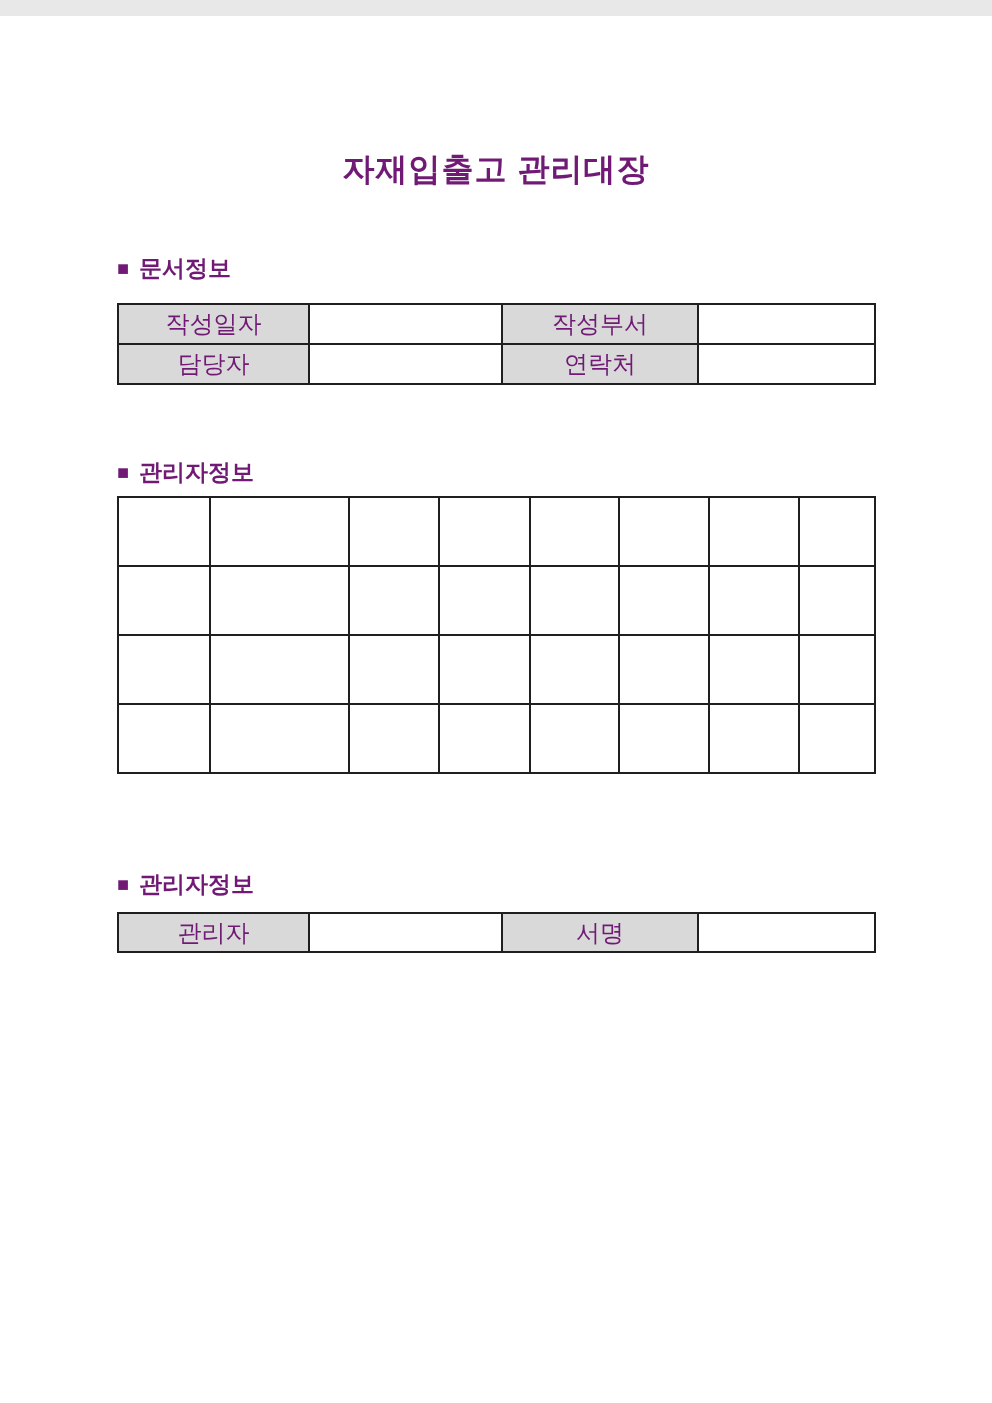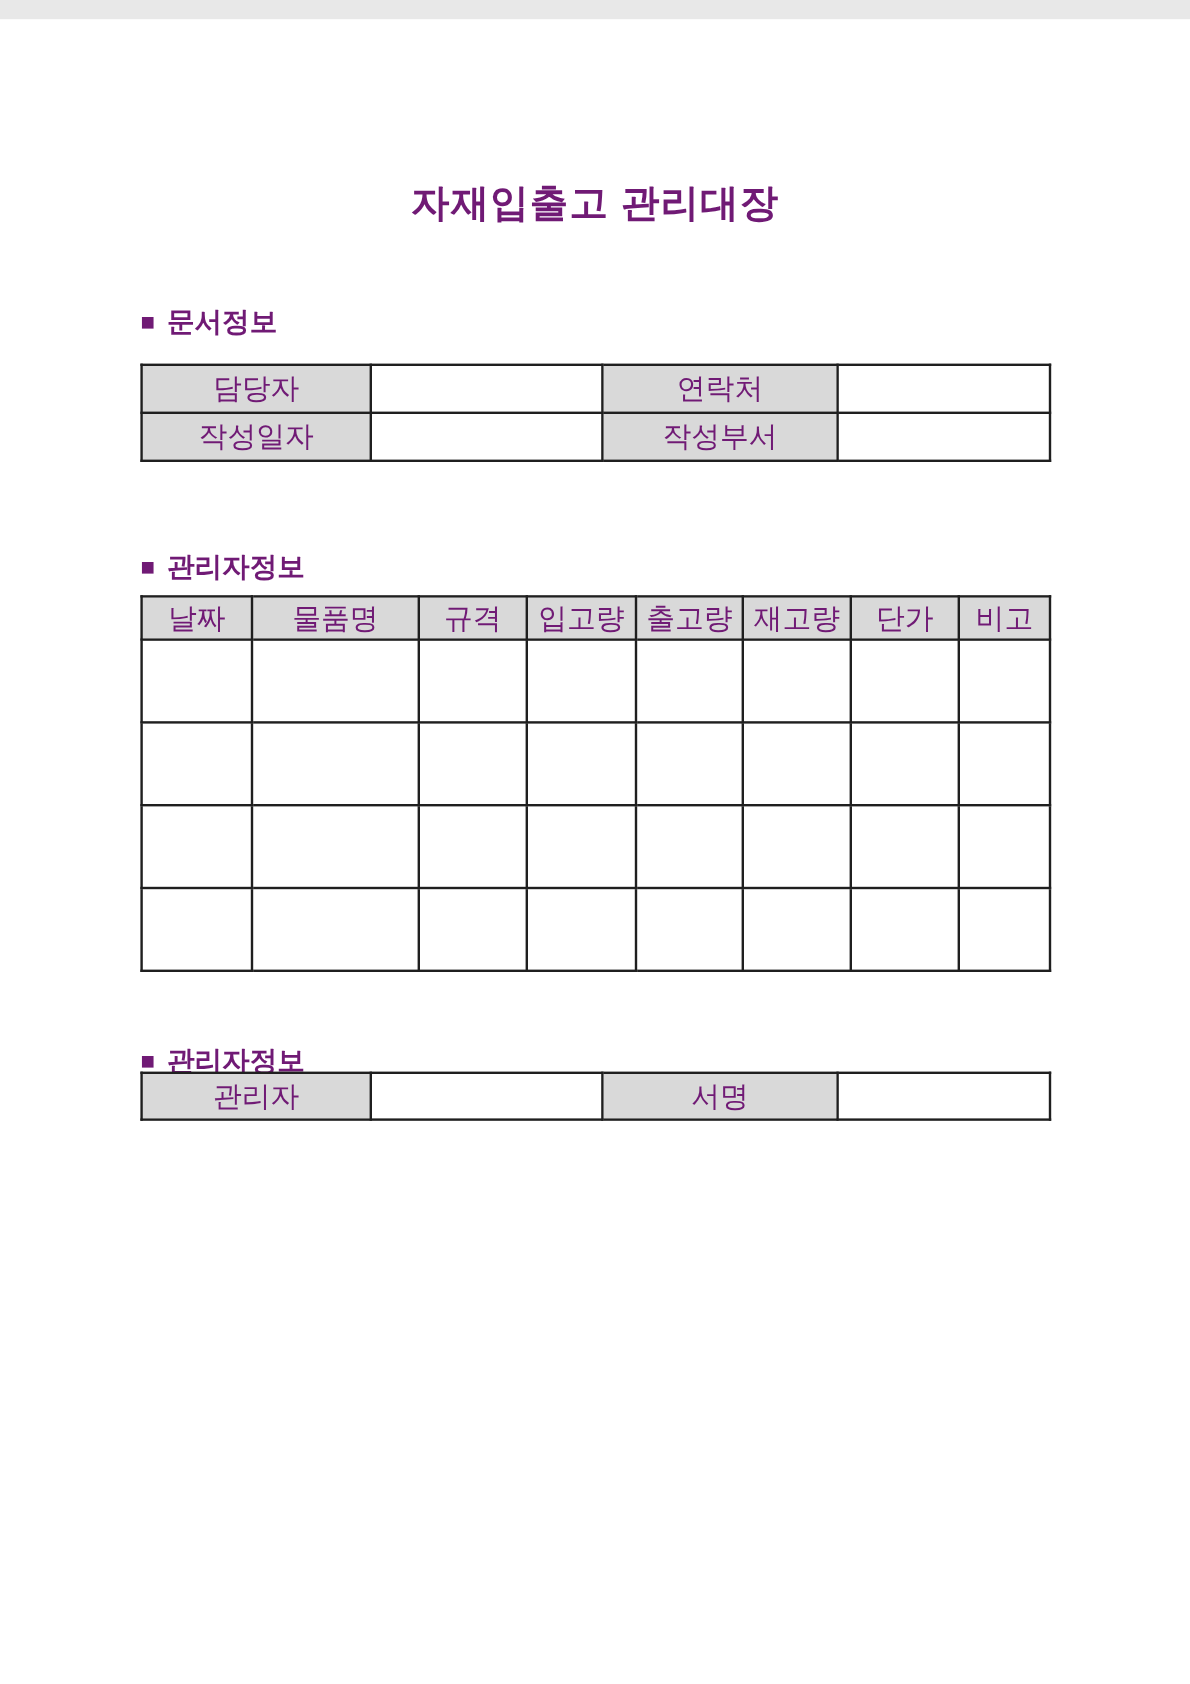--- a/index.html
+++ b/index.html
@@ -74,29 +74,29 @@
 
   <table class="tbl info-tbl" style="top:287px;">
     <colgroup>
       <col style="width:191px">
         <col style="width:193px">
         <col style="width:196px">
         <col style="width:177px">
     </colgroup>
     <tbody>
       <tr>
+        <td class="label">작성일자</td>
+        <td class="value"></td>
+        <td class="label">작성부서</td>
+        <td class="value"></td>
+      </tr>
+      <tr>
         <td class="label">담당자</td>
         <td class="value"></td>
         <td class="label">연락처</td>
-        <td class="value"></td>
-      </tr>
-      <tr>
-        <td class="label">작성일자</td>
-        <td class="value"></td>
-        <td class="label">작성부서</td>
         <td class="value"></td>
       </tr>
     </tbody>
   </table>
 
   <div class="section-header" style="top:442px;">
     <span class="marker">■</span><span>관리자정보</span>
   </div>
 
   <table class="tbl item-tbl" style="top:480px;">
@@ -104,30 +104,20 @@
       <col style="width:92px">
         <col style="width:139px">
         <col style="width:90px">
         <col style="width:91px">
       <col style="width:89px">
         <col style="width:90px">
         <col style="width:90px">
         <col style="width:76px">
     </colgroup>
     <tbody>
-      <tr class="head">
-        <td class="label">날짜</td>
-        <td class="label">물품명</td>
-        <td class="label">규격</td>
-        <td class="label">입고량</td>
-        <td class="label">출고량</td>
-        <td class="label">재고량</td>
-        <td class="label">단가</td>
-        <td class="label">비고</td>
-      </tr>
       <tr class="body">
         <td class="value"></td>
         <td class="value"></td>
         <td class="value"></td>
         <td class="value"></td>
         <td class="value"></td>
         <td class="value"></td>
         <td class="value"></td>
         <td class="value"></td>
       </tr>
@@ -161,21 +151,21 @@
         <td class="value"></td>
         <td class="value"></td>
       </tr>
     </tbody>
   </table>
 
   <div class="section-header" style="top:854px;">
     <span class="marker">■</span><span>관리자정보</span>
   </div>
 
-  <table class="tbl mgr-tbl" style="top:877px;">
+  <table class="tbl mgr-tbl" style="top:896px;">
     <colgroup>
       <col style="width:191px">
         <col style="width:193px">
         <col style="width:196px">
         <col style="width:177px">
     </colgroup>
     <tbody>
       <tr>
         <td class="label">관리자</td>
         <td class="value"></td>

